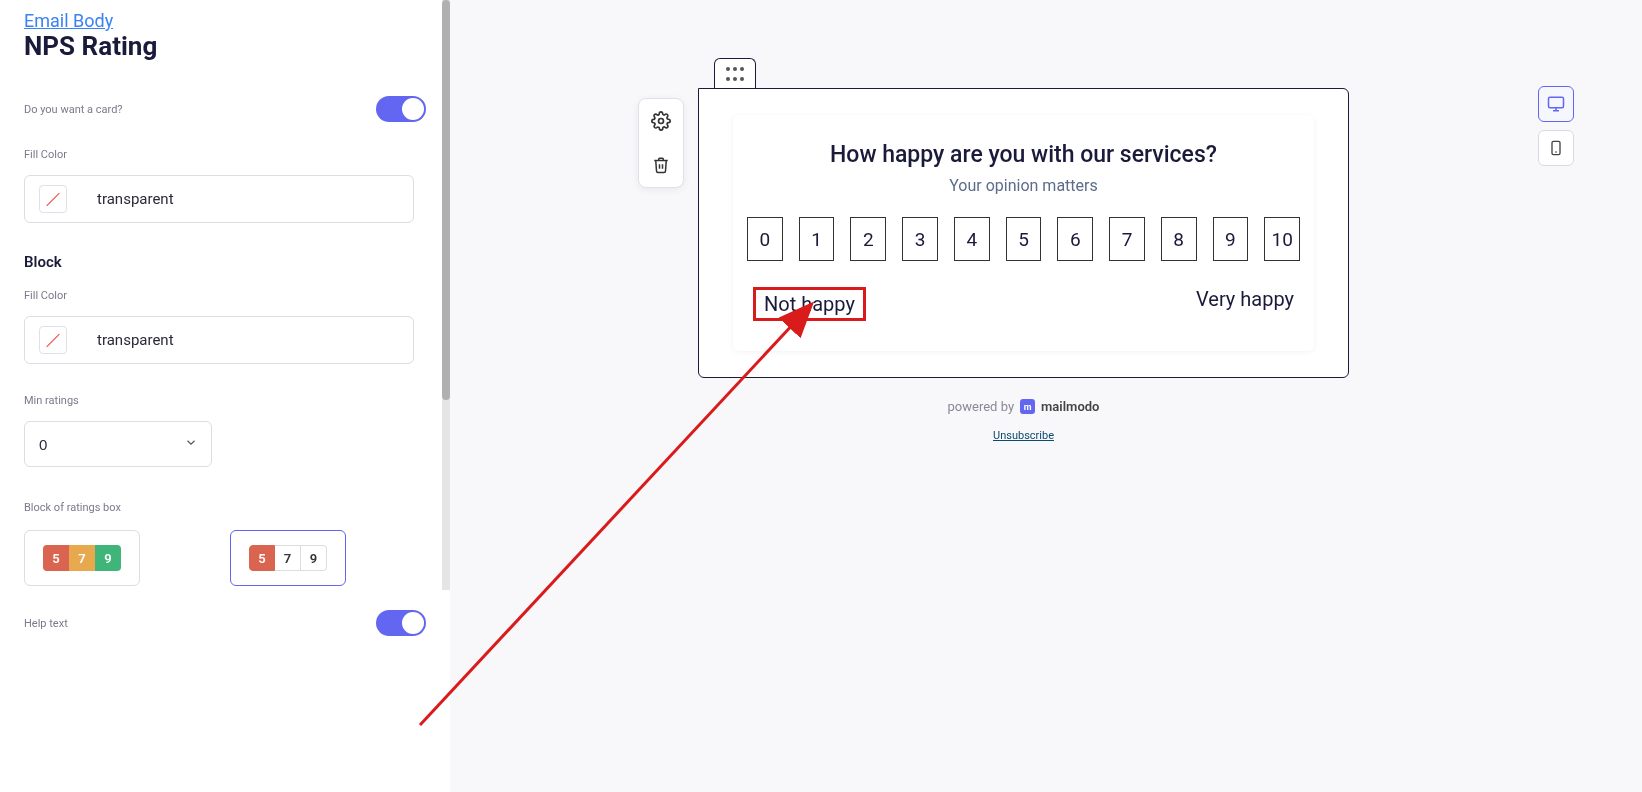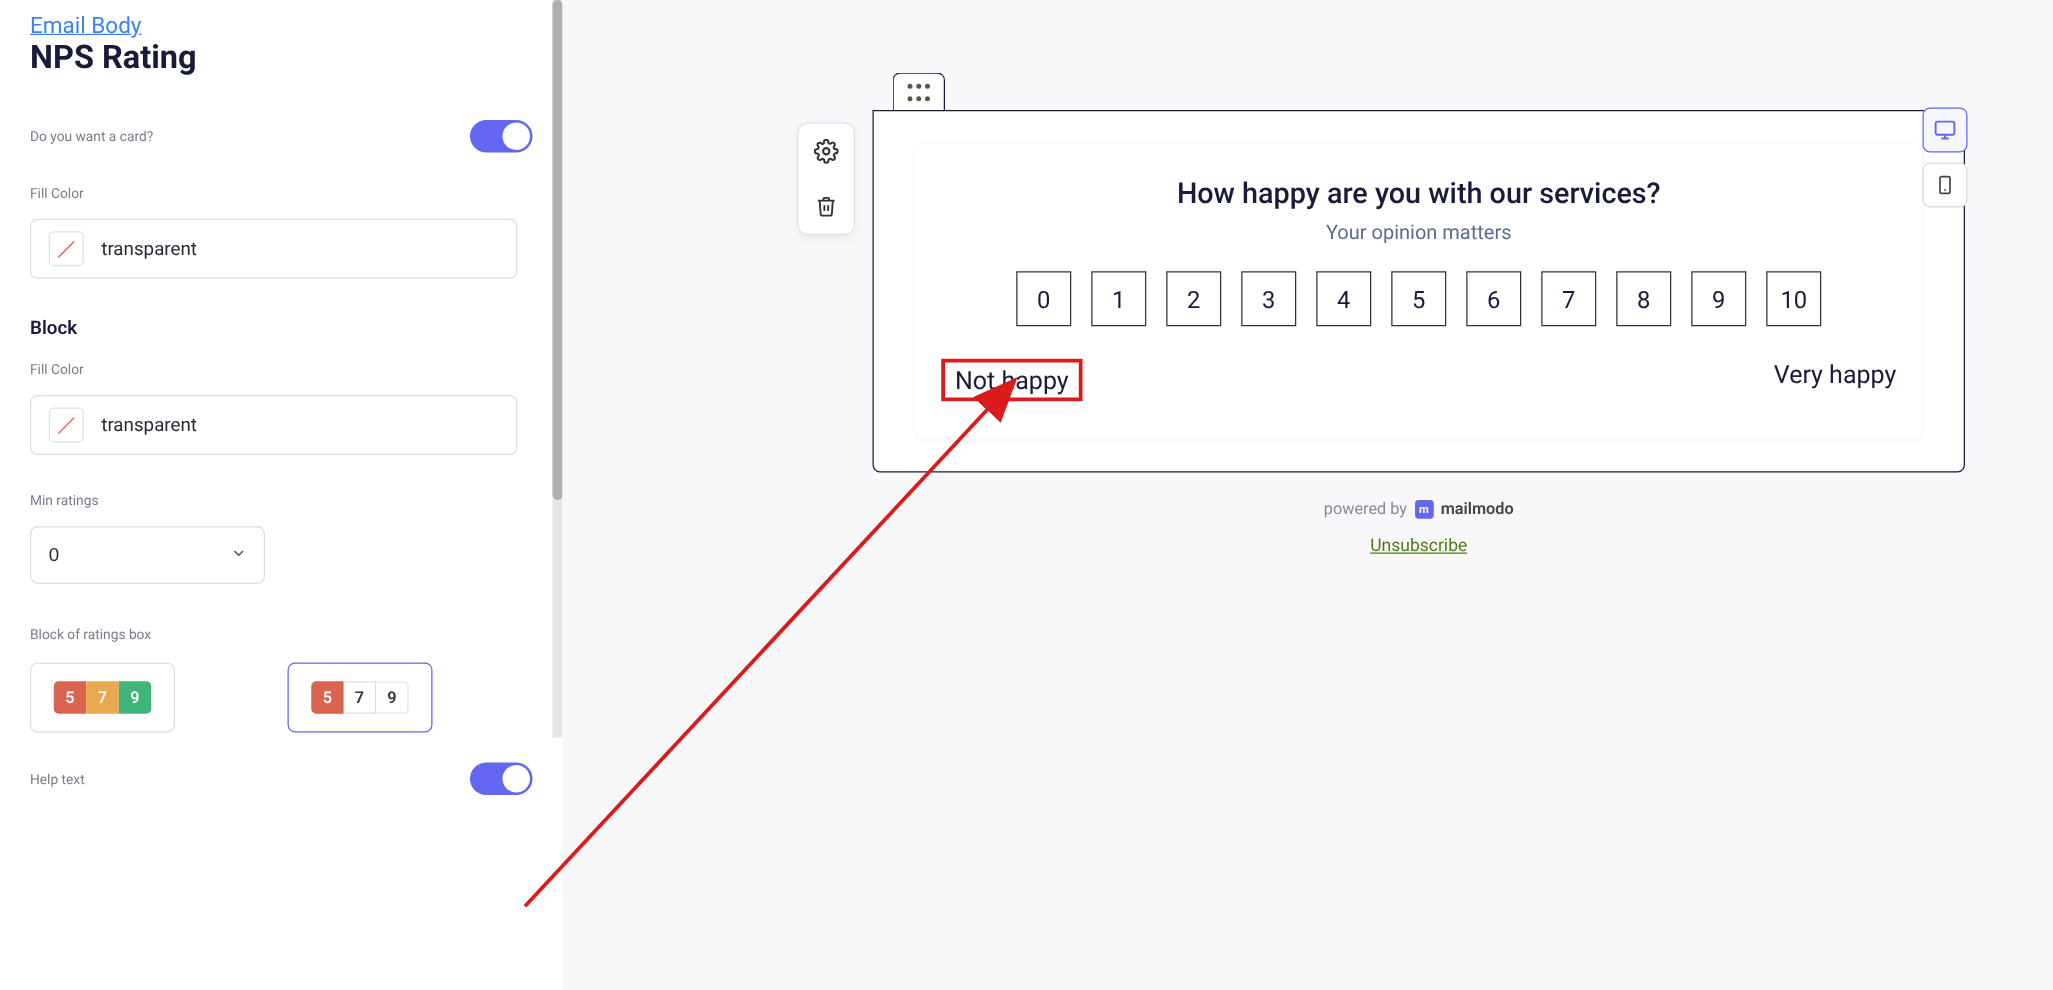--- a/index.html
+++ b/index.html
@@ -12,21 +12,21 @@
     
     .breadcrumb-link { color: #3b82f6; font-size: 18px; text-decoration: underline; }
     .page-title { font-size: 26px; font-weight: 700; color: #1a1a3a; margin-top: 0; margin-bottom: 35px; }
     
     .field-row { display: flex; justify-content: space-between; align-items: center; margin-bottom: 26px; }
     .field-label { color: #7a7a8c; font-size: 11px; }
     
     .toggle { width: 50px; height: 26px; background: #6366f1; border-radius: 13px; position: relative; cursor: pointer; }
     .toggle .knob { width: 22px; height: 22px; background: #fff; border-radius: 50%; position: absolute; top: 2px; right: 2px; }
     
-    .color-input { display: flex; align-items: center; border: 1px solid #dcdce4; border-radius: 6px; height: 48px; padding: 8px 14px; width: 390px; gap: 14px; margin-bottom: 30px; text-align: center; }
+    .color-input { display: flex; align-items: center; border: 1px solid #dcdce4; border-radius: 6px; height: 48px; padding: 8px 14px; width: 390px; gap: 30px; margin-bottom: 30px; text-align: center; }
     .color-swatch { width: 28px; height: 28px; border: 1px solid #e0e0e8; border-radius: 4px; position: relative; background: #fff; }
     .color-swatch::after { content: ""; position: absolute; left: 4px; right: 4px; top: 50%; height: 1px; background: #e74c3c; transform: rotate(-45deg); }
     .color-text { color: #2a2a3a; font-size: 15px; }
     
     .section-label { color: #1a1a3a; font-size: 15px; font-weight: 600; margin-bottom: 18px; }
     
     .select-wrap { position: relative; width: 188px; margin-bottom: 34px; }
     .select-box { width: 100%; height: 46px; border: 1px solid #dcdce4; border-radius: 6px; padding: 10px 14px; font-size: 15px; color: #2a2a3a; background: #fff; appearance: none; cursor: pointer; }
     .select-wrap .chev { position: absolute; right: 14px; top: 50%; transform: translateY(-50%); color: #555; pointer-events: none; }
     
@@ -45,34 +45,34 @@
     
     .canvas { flex: 1; position: relative; height: 100%; }
     
     .preview-wrap { position: absolute; left: 248px; top: 58px; }
     .drag-handle { width: 42px; height: 30px; background: #fff; border: 1px solid #1a1a3a; border-bottom: none; border-radius: 6px 6px 0 0; display: flex; align-items: center; justify-content: center; gap: 3px; flex-wrap: wrap; padding: 6px 8px; margin-left: 16px; cursor: grab; }
     .drag-handle span { width: 4px; height: 4px; background: #555; border-radius: 50%; }
     
     .block-tools { position: absolute; left: -60px; top: 40px; background: #fff; border: 1px solid #e0e0e8; border-radius: 8px; display: flex; flex-direction: column; box-shadow: 0 2px 8px rgba(0,0,0,0.06); }
     .block-tools button { width: 44px; height: 44px; border: none; background: transparent; display: flex; align-items: center; justify-content: center; cursor: pointer; color: #333; }
     
-    .preview-block { width: 874px; border: 1px solid #1a1a3a; border-radius: 0 6px 6px 6px; padding: 26px 34px; background: #fff; }
+    .preview-block { width: 651px; border: 1px solid #1a1a3a; border-radius: 0 6px 6px 6px; padding: 26px 34px; background: #fff; }
     .card { background: #fff; border-radius: 6px; padding: 26px 14px 30px 14px; box-shadow: 0 1px 6px rgba(0,0,0,0.05); }
     .card-question { text-align: center; font-size: 23px; color: #1a1a3a; font-weight: 500; }
     .card-sub { text-align: center; font-size: 16px; color: #5d6c8a; margin-top: 8px; margin-bottom: 22px; }
     .rating-row { display: flex; gap: 16px; justify-content: center; }
     .rating-btn { width: 44px; height: 44px; border: 1px solid #333; background: #fff; font-size: 19px; color: #1a1a3a; display: flex; align-items: center; justify-content: center; cursor: pointer; }
     .help-row { display: flex; justify-content: space-between; margin-top: 26px; padding: 0 6px; font-size: 20px; color: #1a1a3a; }
     .help-left { border: 3px solid #d91b1b; padding: 2px 8px; }
     
     .footer { text-align: center; margin-top: 18px; }
     .powered { font-size: 13px; color: #889; display: inline-flex; align-items: center; gap: 6px; }
     .mm-logo { display: inline-flex; align-items: center; justify-content: center; width: 15px; height: 15px; background: #6366f1; border-radius: 3px; color: #fff; font-size: 9px; font-weight: 700; }
     .mm-text { color: #444; font-weight: 600; font-size: 13px; }
-    .unsub { display: inline-block; margin-top: 14px; font-size: 14px; color: #4d7c0f; text-decoration: underline; }
+    .unsub { display: inline-block; margin-top: 14px; font-size: 11px; color: #0c4a6e; text-decoration: underline; }
     
     .view-toggle { position: absolute; right: 68px; top: 86px; display: flex; flex-direction: column; gap: 8px; }
     .view-btn { width: 36px; height: 36px; border: 1px solid #d8d8e2; border-radius: 6px; background: #fff; display: flex; align-items: center; justify-content: center; cursor: pointer; color: #444; }
     .view-btn.active { border-color: #6366f1; color: #6366f1; background:#f6f6ff; }
     
     
     .arrow-svg { position: absolute; left: 410px; top: 290px; pointer-events: none; }
   </style>
 </head>
 <body>

